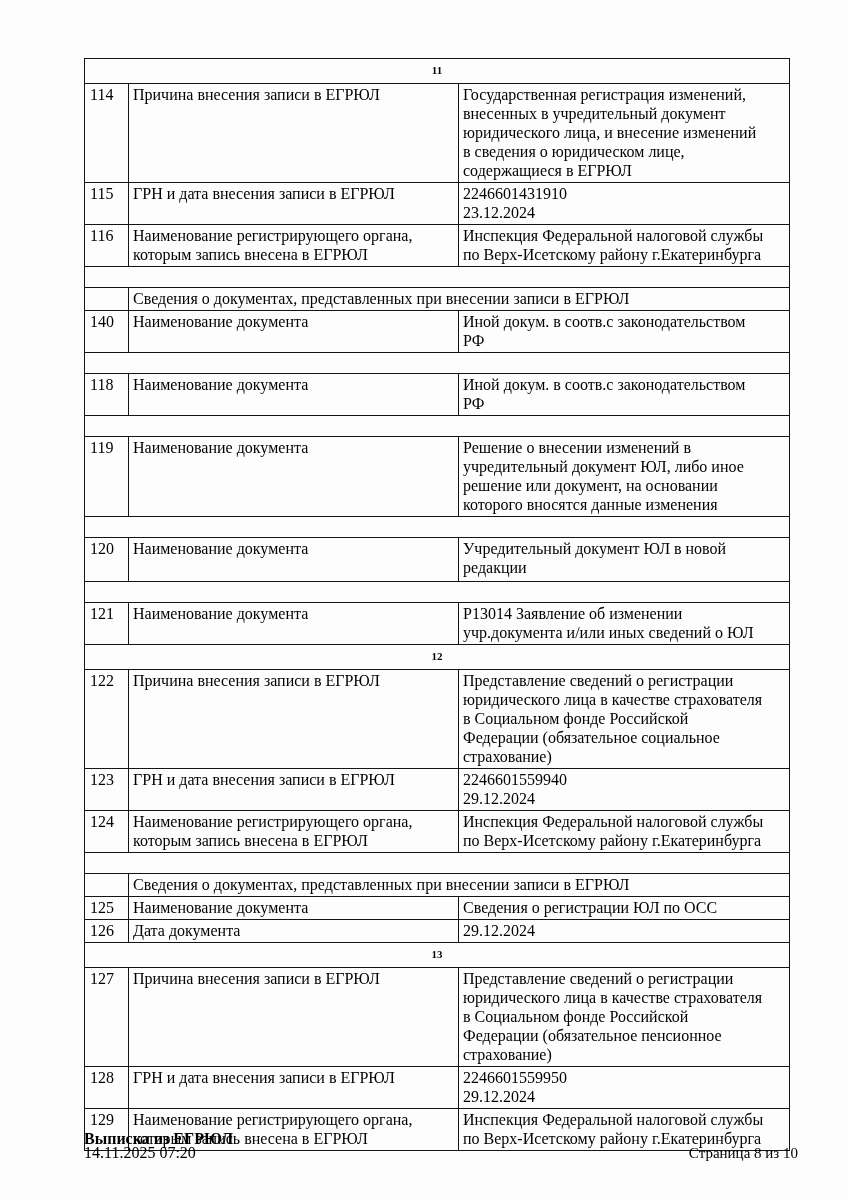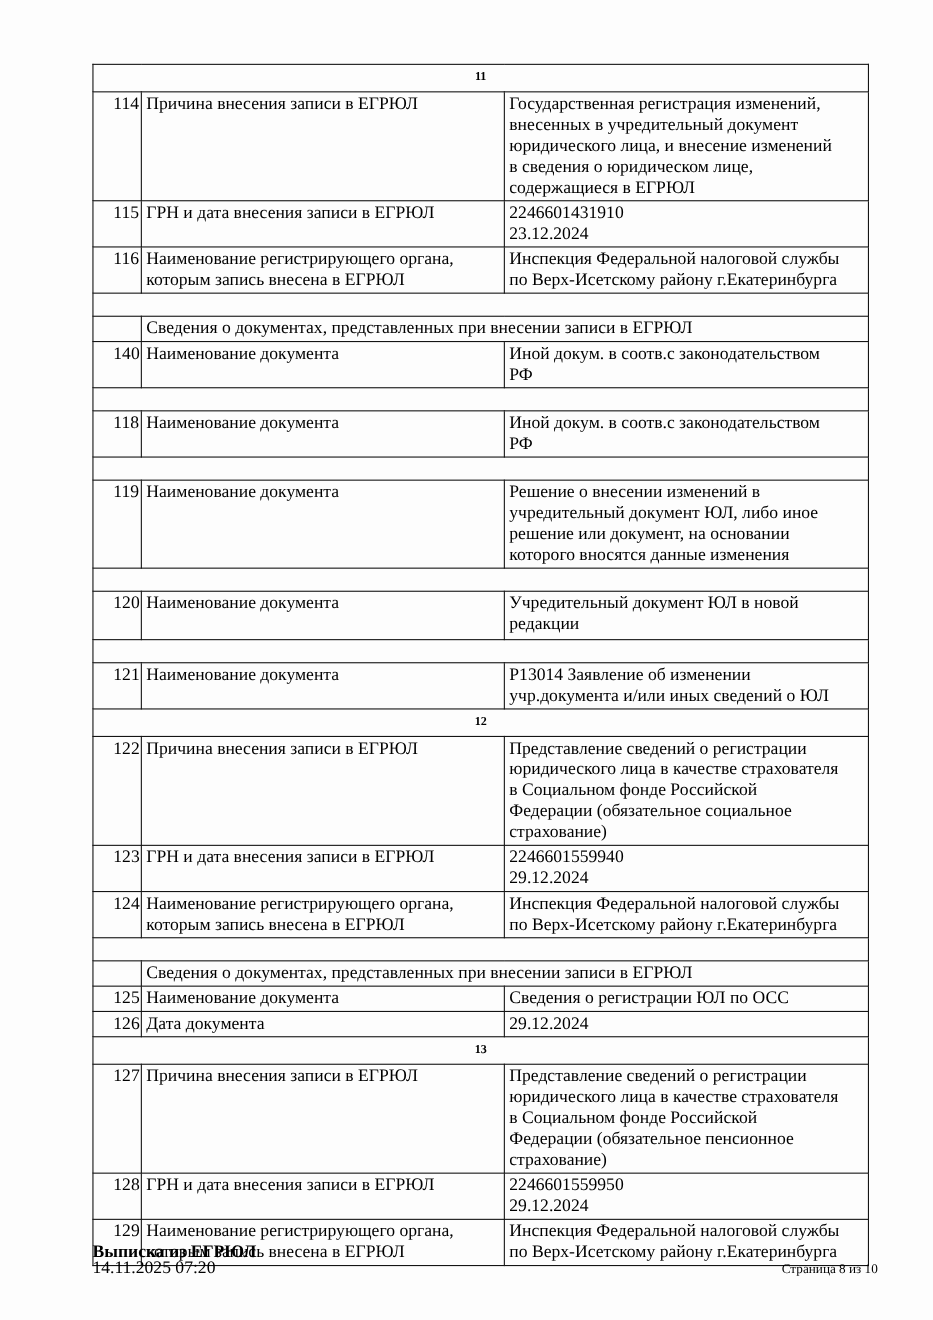--- a/index.html
+++ b/index.html
@@ -28,21 +28,21 @@
 
   td {
     border: 1px solid #141414;
     vertical-align: top;
     font-size: 16px;
     line-height: 19px;
     padding: 1px 4px 2px 4px;
     white-space: pre-line;
     overflow: hidden;
   }
-  td.num { text-align: left; padding-left: 18px; padding-right: 2px; }
+  td.num { text-align: left; padding-left: 5px; padding-right: 2px; }
   td.secnum {
     text-align: center;
     font-weight: bold;
     font-size: 11px;
     padding-top: 2px;
     padding-bottom: 3px;
     white-space: normal;
   }
   td.spacer { height: 20px; padding: 0; }
   tr.tall-doc-row td { height: 40px; }
@@ -61,21 +61,21 @@
     width: 705px;
     top: 1146px;
     text-align: center;
     font-size: 12px;
     line-height: 14px;
   }
   .footer-right {
     position: absolute;
     right: 50px;
     top: 1146px;
-    font-size: 12px;
+    font-size: 15px;
     line-height: 14px;
   }
 </style>
 </head>
 <body>
 
 <div class="page">
 
   <table class="doc">
     <colgroup>

